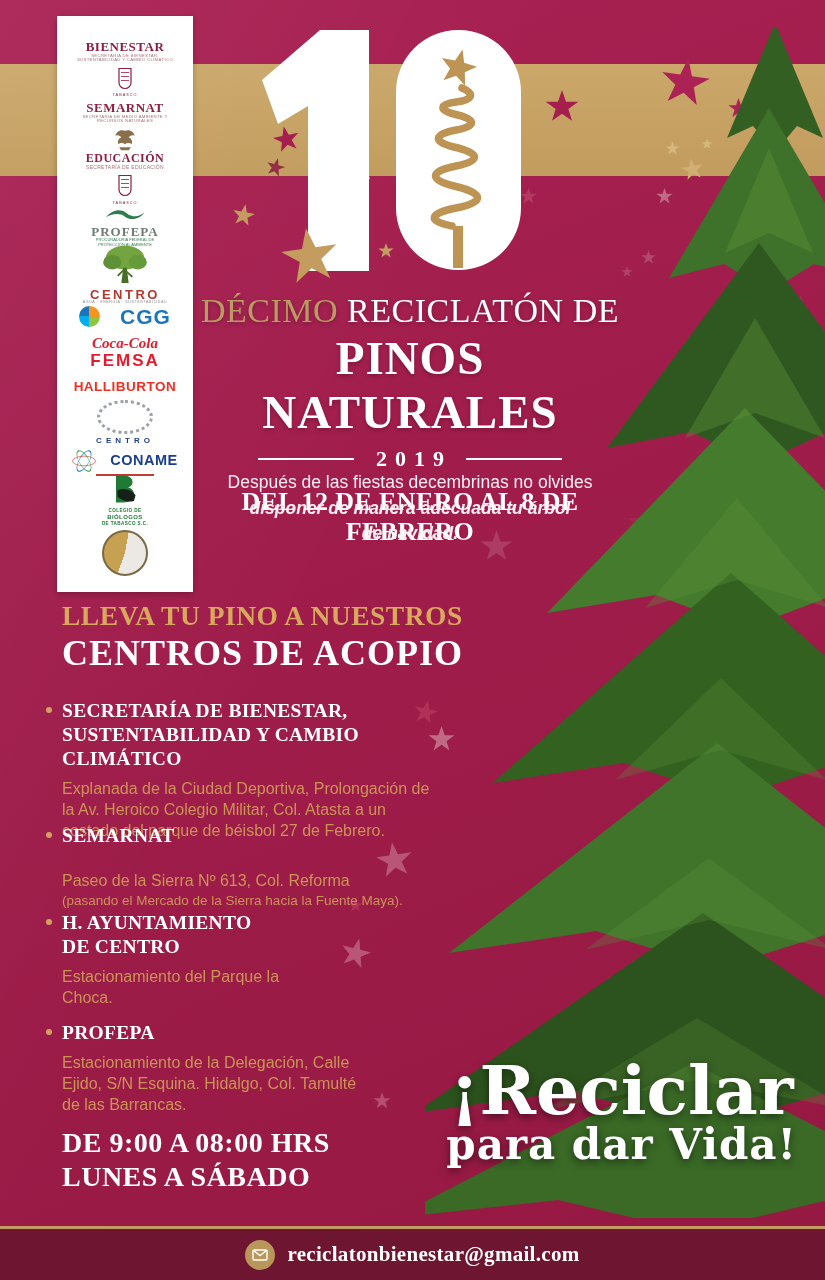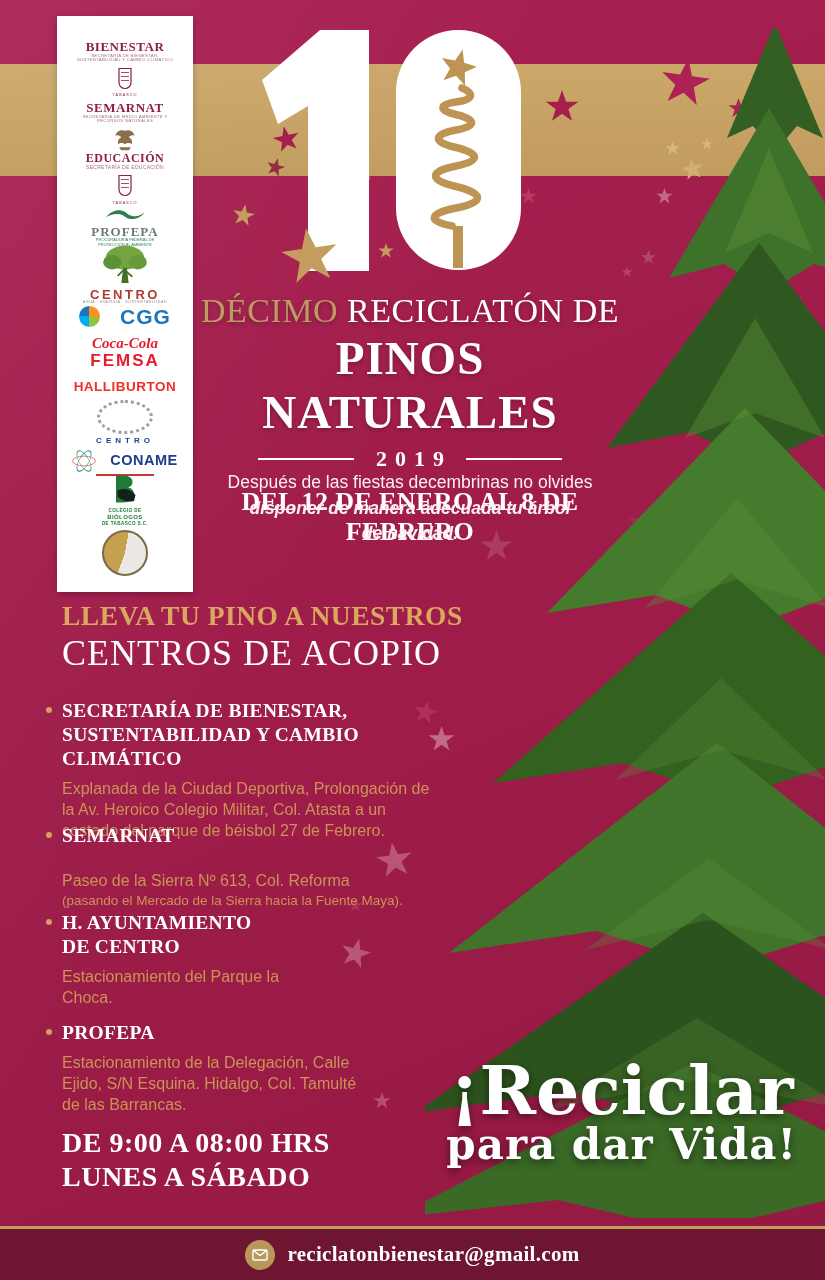--- a/index.html
+++ b/index.html
@@ -55,21 +55,21 @@
   .t2{font-size:47px;font-weight:bold;letter-spacing:1px;margin-top:1px;text-shadow:0 2px 4px rgba(0,0,0,.25)}
   .year-row{display:flex;align-items:center;justify-content:center;gap:14px;margin-top:7px}
   .year-row .rule{width:96px;height:2.5px;background:#fff}
   .year{font-size:22px;font-weight:bold;letter-spacing:8px;text-indent:8px}
   .dates{font-size:26px;font-weight:bold;letter-spacing:.4px;margin-top:15px}
   .intro{position:absolute;left:190px;top:470px;width:440px;text-align:center;z-index:5;
     color:#FBEFF2;font-size:17.5px;line-height:25.5px}
   .intro .em{font-weight:bold;font-style:italic}
   .section-h{position:absolute;left:62px;top:600px;z-index:5}
   .sh1{font-family:"Liberation Serif",serif;font-weight:bold;color:#D9A75E;font-size:27.5px;letter-spacing:.5px}
-  .sh2{font-family:"Liberation Serif",serif;font-weight:normal;color:#fff;font-size:36px;letter-spacing:1px}
+  .sh2{font-family:"Liberation Serif",serif;font-weight:bold;color:#fff;font-size:36px;letter-spacing:1px}
   .loc{position:absolute;left:62px;width:380px;z-index:5}
   .dot{position:absolute;left:-16px;top:8px;width:6px;height:6px;border-radius:50%;background:#D3A05F}
   .loc-name{font-family:"Liberation Serif",serif;font-weight:bold;color:#fff;font-size:19.5px;line-height:24px;letter-spacing:.3px}
   .loc-addr{margin-top:7px;color:#CC9357;font-size:16px;line-height:21px;width:372px}
   .loc-note{color:#CC9357;font-size:13.5px;margin-top:2px}
   .hours{position:absolute;left:62px;top:1126px;z-index:5;color:#fff;
     font-family:"Liberation Serif",serif;font-weight:bold;font-size:28px;line-height:34px;letter-spacing:.5px}
   .slogan{position:absolute;right:28px;top:1058px;z-index:6;color:#fff;text-align:center;
     font-family:"DejaVu Serif","Liberation Serif",serif;font-weight:bold;
     text-shadow:0 3px 8px rgba(0,0,0,.5)}

